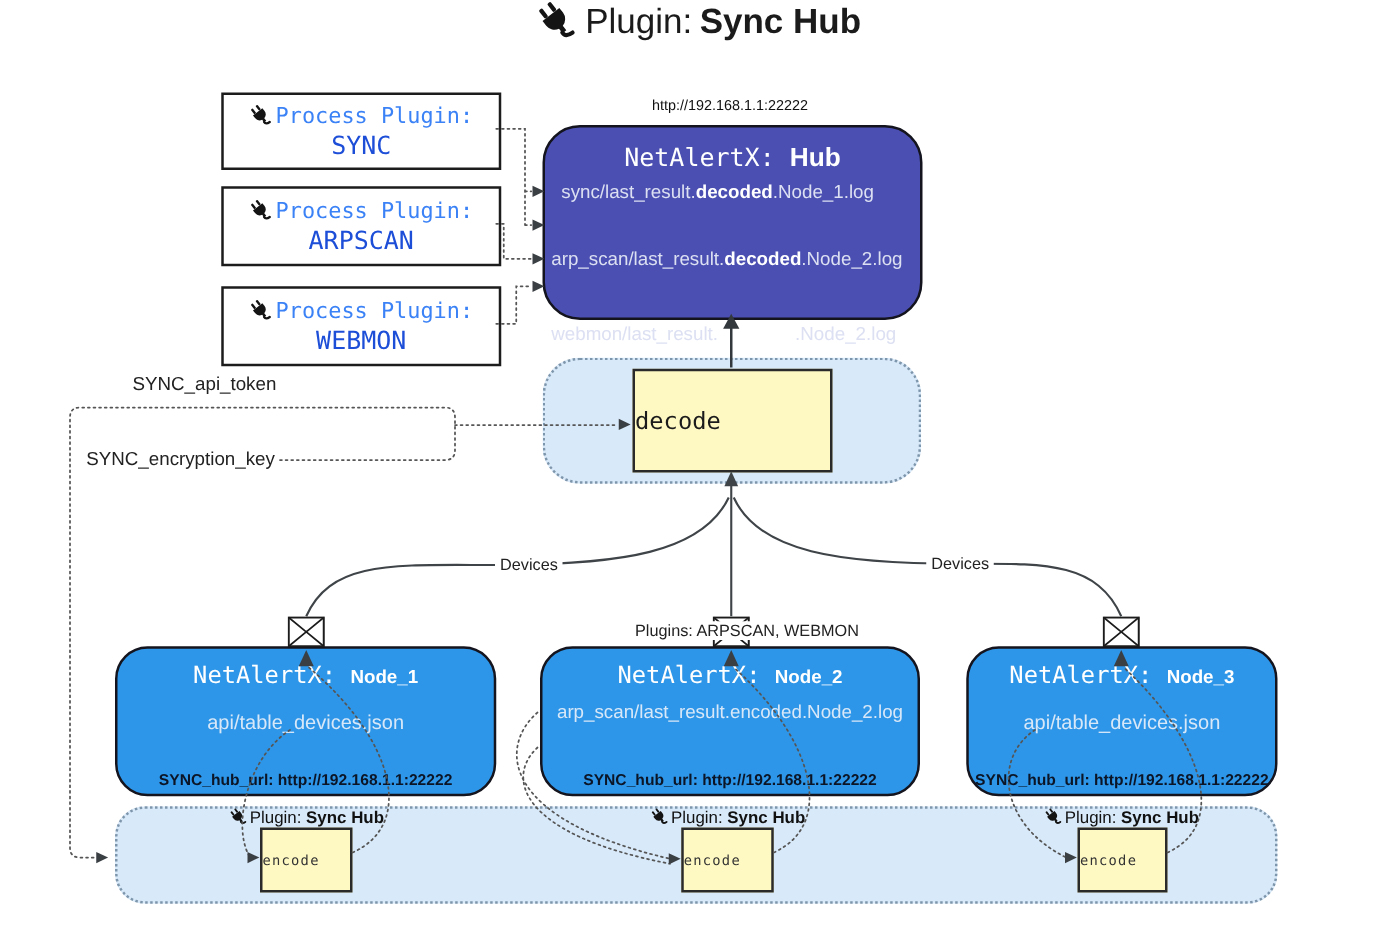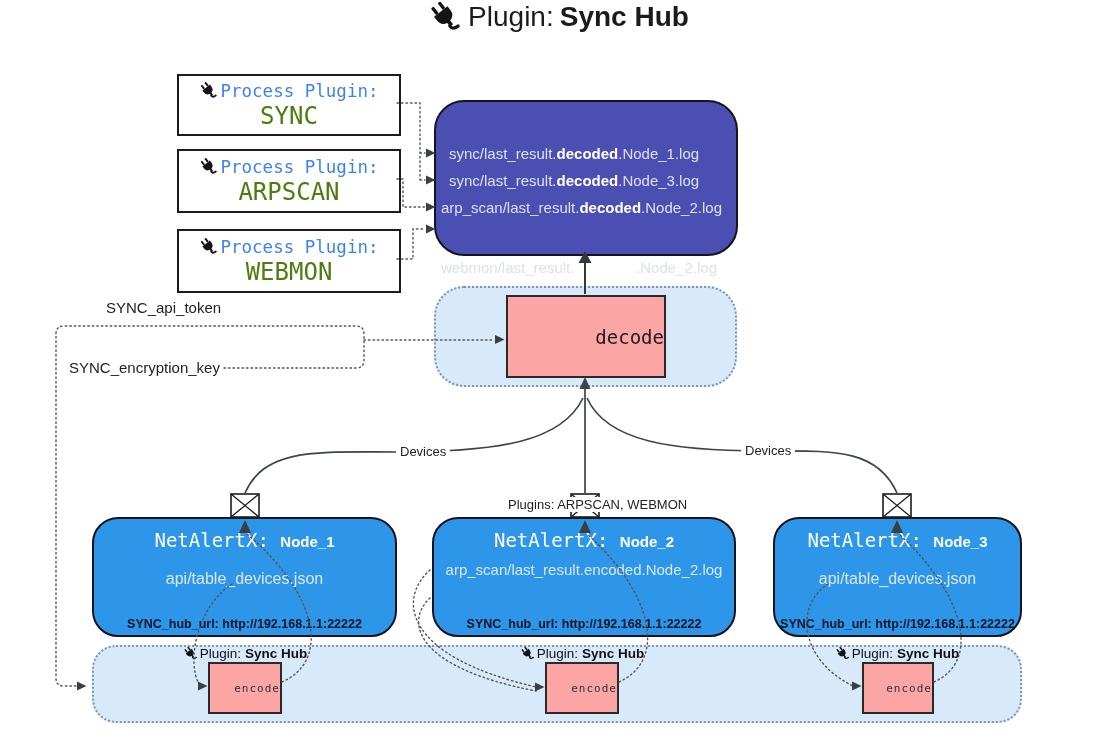--- a/index.html
+++ b/index.html
@@ -7,31 +7,31 @@
           font-family:"Liberation Sans",sans-serif;color:#1b1b1b;}
   .abs{position:absolute;}
   .mono{font-family:"DejaVu Sans Mono",monospace;}
   .nowrap{white-space:nowrap;}
   .center{text-align:center;}
 
   .proc-box{background:#fff;border:2px solid #1c1c1c;display:flex;flex-direction:column;
             align-items:center;justify-content:center;gap:1px;}
   .proc-line1{display:flex;align-items:center;font-family:"DejaVu Sans Mono",monospace;
               font-size:17.5px;color:#3b82f6;}
-  .proc-line2{font-family:"DejaVu Sans Mono",monospace;font-size:24px;color:#4d7c0f;}
+  .proc-line2{font-family:"DejaVu Sans Mono",monospace;font-size:20px;color:#1d4ed8;}
 
   .hub{background:#4A4FB1;border:2px solid #14141e;border-radius:30px;}
   .hub-title{color:#fff;font-size:20px;}
   .hub-title .b{font-family:"Liberation Sans",sans-serif;font-weight:700;font-size:21px;}
   .hub-log{color:#dce0f2;font-size:15px;}
   .hub-log b{color:#ffffff;font-weight:700;}
 
   .panel{background:#D8E9F9;border:2px dotted #7E96AC;border-radius:30px;box-sizing:border-box;}
-  .wbox{background:#fca5a5;border:2.5px solid #2a2a2a;display:flex;align-items:center;
-        justify-content:flex-end;box-sizing:border-box;}
+  .wbox{background:#fef9c3;border:2.5px solid #2a2a2a;display:flex;align-items:center;
+        justify-content:flex-start;box-sizing:border-box;}
 
   .node{background:#2E96E8;border:2.5px solid #14141e;border-radius:26px;box-sizing:border-box;}
   .node-title{color:#fff;font-size:19px;}
   .node-title .b{font-family:"Liberation Sans",sans-serif;font-weight:700;font-size:15px;}
   .node-file{color:#d8e8f8;font-size:15px;}
   .node-footer{color:#0b1526;font-size:12.5px;font-weight:700;}
 
   .mask-label{background:#ffffff;padding:0 4px;font-size:13px;color:#222;white-space:nowrap;}
   .key-label{background:#ffffff;padding:0 3px;font-size:15px;color:#222;white-space:nowrap;}
 
@@ -112,24 +112,28 @@
               <path d="M8,9.5 h16 v4.5 a8 8 0 0 1 -6.2,7.7 l0,4.3 h-3.6 l0,-4.3 A8 8 0 0 1 8,14 z"></path>
               <path d="M14.4,25.5 q-0.6,4.5 6,4.8" fill="none" stroke="#141414" stroke-width="3.2" stroke-linecap="round"></path>
             </g>
           </svg>
       </span>
       <span>Process Plugin:</span>
     </span>
     <span class="proc-line2">WEBMON</span>
   </div>
 
+  <div class="abs center nowrap" style="left:434px;top:79px;width:300px;font-size:11.5px;color:#111;">http://192.168.1.1:22222</div>
 
   <div class="abs hub" style="left:434px;top:100px;width:300px;height:152px;">
+    <div class="abs center mono hub-title nowrap" style="left:0;width:300px;top:12px;">
+      <span>NetAlertX:</span>
+      <span class="b">Hub</span>
+    </div>
     <div class="abs hub-log nowrap" style="left:13px;top:43px;text-align:right;"><span>sync/last_result.</span><b>decoded</b><span>.Node_1.log</span></div>
-    <div class="abs hub-log nowrap" style="left:13px;top:70px;"><span>sync/last_result.</span><b>decoded</b><span>.Node_3.log</span></div>
     <div class="abs hub-log nowrap" style="left:5px;top:97px;"><span>arp_scan/last_result.</span><b>decoded</b><span>.Node_2.log</span></div>
     <div class="abs hub-log nowrap" style="left:5px;top:118px;margin-top:39px;"><span>webmon/last_result.</span><b>decoded</b><span>.Node_2.log</span></div>
   </div>
 
   <div class="abs panel" style="left:434px;top:286px;width:303px;height:101px;"></div>
   <div class="abs wbox mono" style="left:506px;top:295px;width:160px;height:83px;font-size:19px;color:#1b1b1b;">
     <span>decode</span>
   </div>
 
   <div class="abs node" style="left:92px;top:517px;width:305px;height:120px;">

